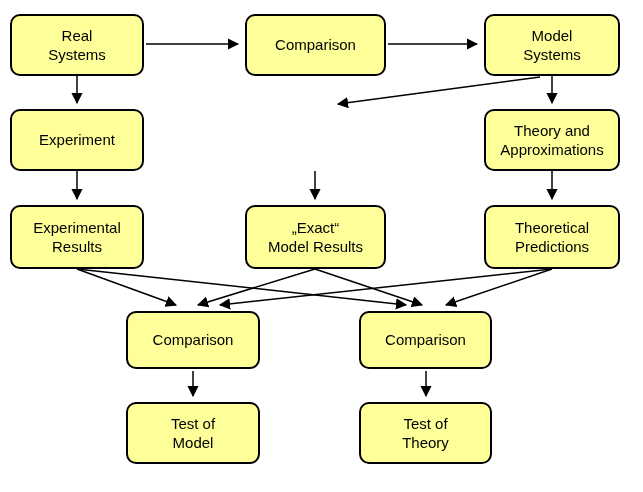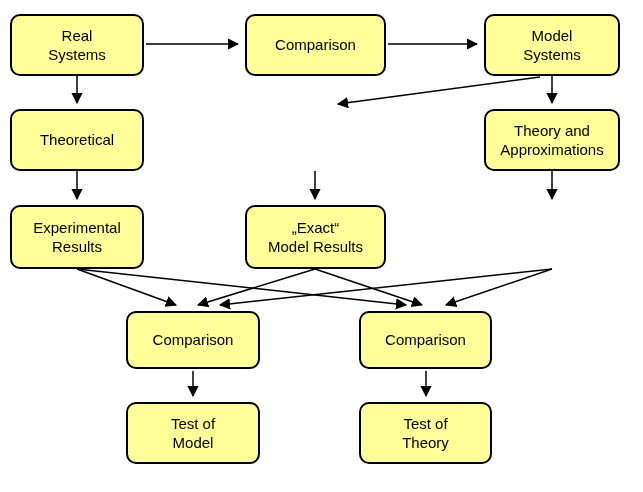--- a/index.html
+++ b/index.html
@@ -56,28 +56,30 @@
     <line class="edge" x1="193" y1="371" x2="193" y2="396" marker-end="url(#arrow)"></line>
     <line class="edge" x1="426" y1="371" x2="426" y2="396" marker-end="url(#arrow)"></line>
   </svg>
 
   <div class="node" style="left:10px;  top:14px;  width:134px; height:62px;">Real
 Systems</div>
   <div class="node" style="left:245px; top:14px;  width:141px; height:62px;">Comparison</div>
   <div class="node" style="left:484px; top:14px;  width:136px; height:62px;">Model
 Systems</div>
 
-  <div class="node" style="left:10px;  top:109px; width:134px; height:62px;">Theoretical</div>
+  <div class="node" style="left:10px;  top:109px; width:134px; height:62px;">Experiment</div>
   <div class="node" style="left:484px; top:109px; width:136px; height:62px;text-align:center;">Theory and
 Approximations</div>
 
   <div class="node" style="left:245px; top:205px; width:141px; height:64px;">„Exact“
 Model Results</div>
   <div class="node" style="left:10px;  top:205px; width:134px; height:64px;">Experimental
 Results</div>
+  <div class="node" style="left:484px; top:205px; width:136px; height:64px;">Theoretical
+Predictions</div>
 
   <div class="node" style="left:126px; top:311px; width:134px; height:58px;">Comparison</div>
   <div class="node" style="left:359px; top:311px; width:133px; height:58px;">Comparison</div>
 
   <div class="node" style="left:126px; top:402px; width:134px; height:62px;">Test of
 Model</div>
   <div class="node" style="left:359px; top:402px; width:133px; height:62px;">Test of
 Theory</div>
 
 </div>

